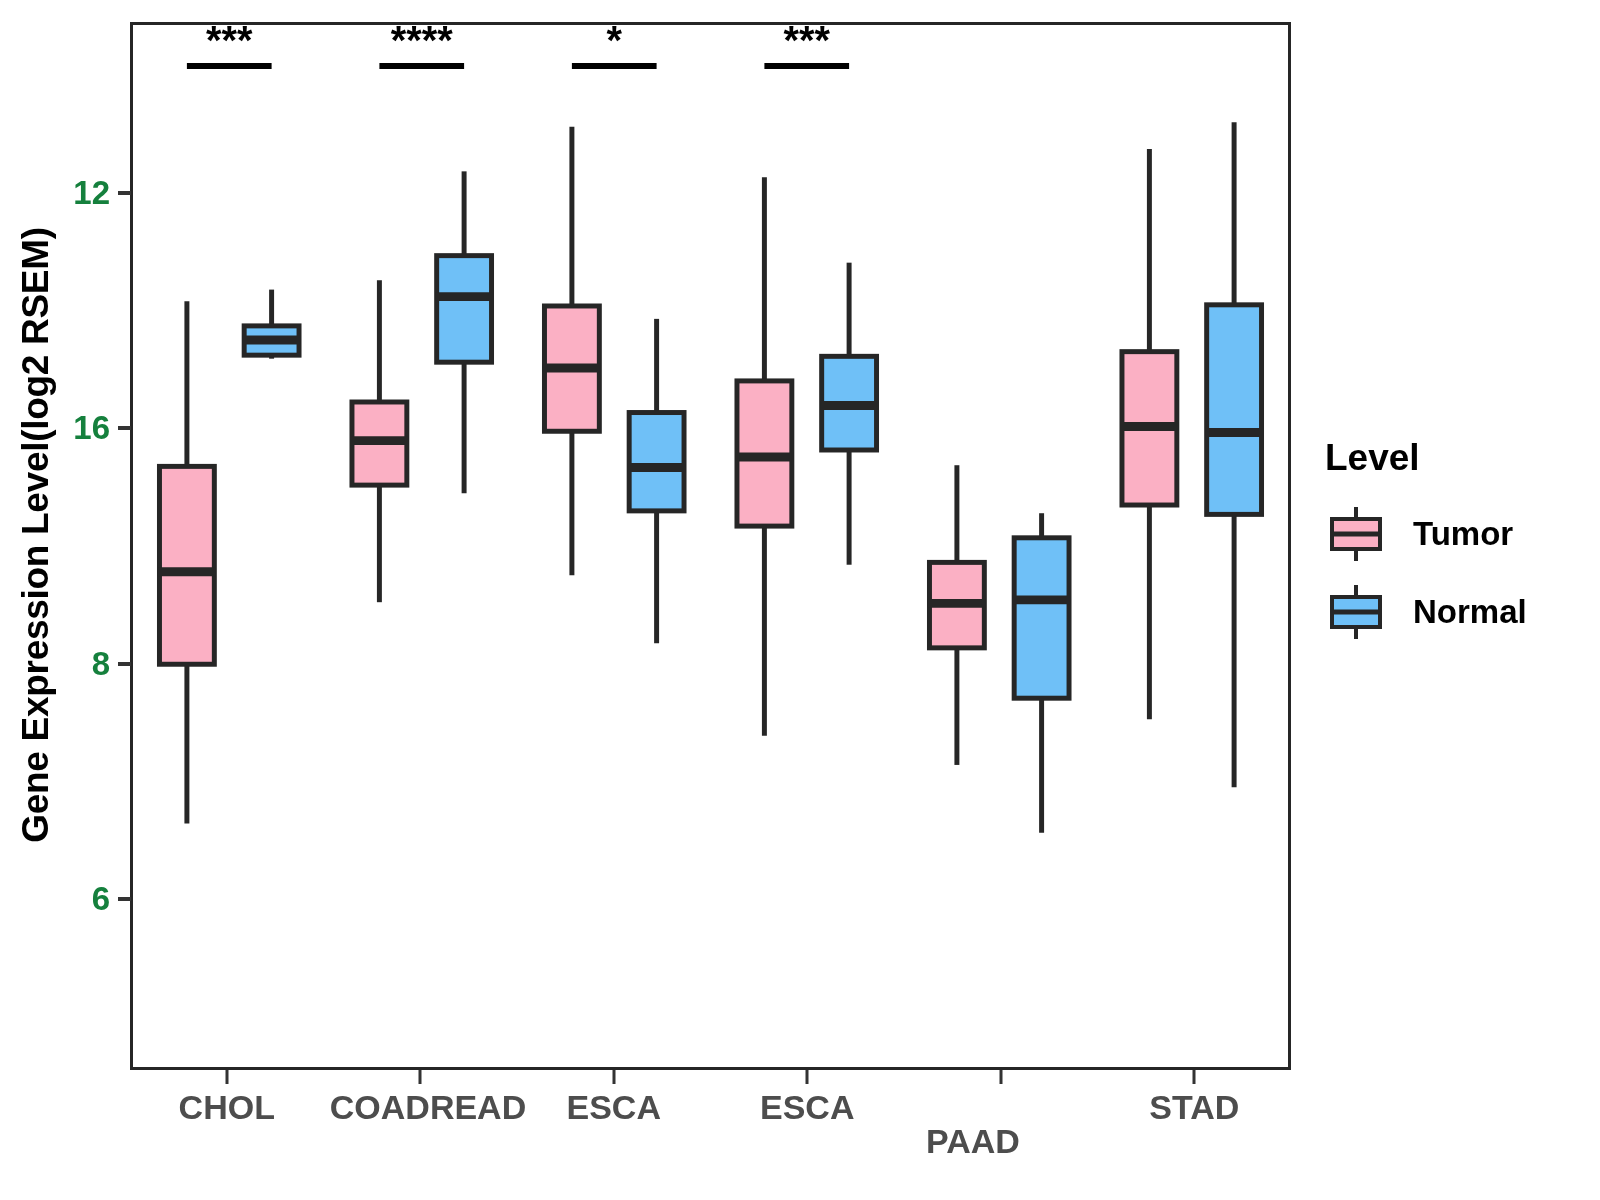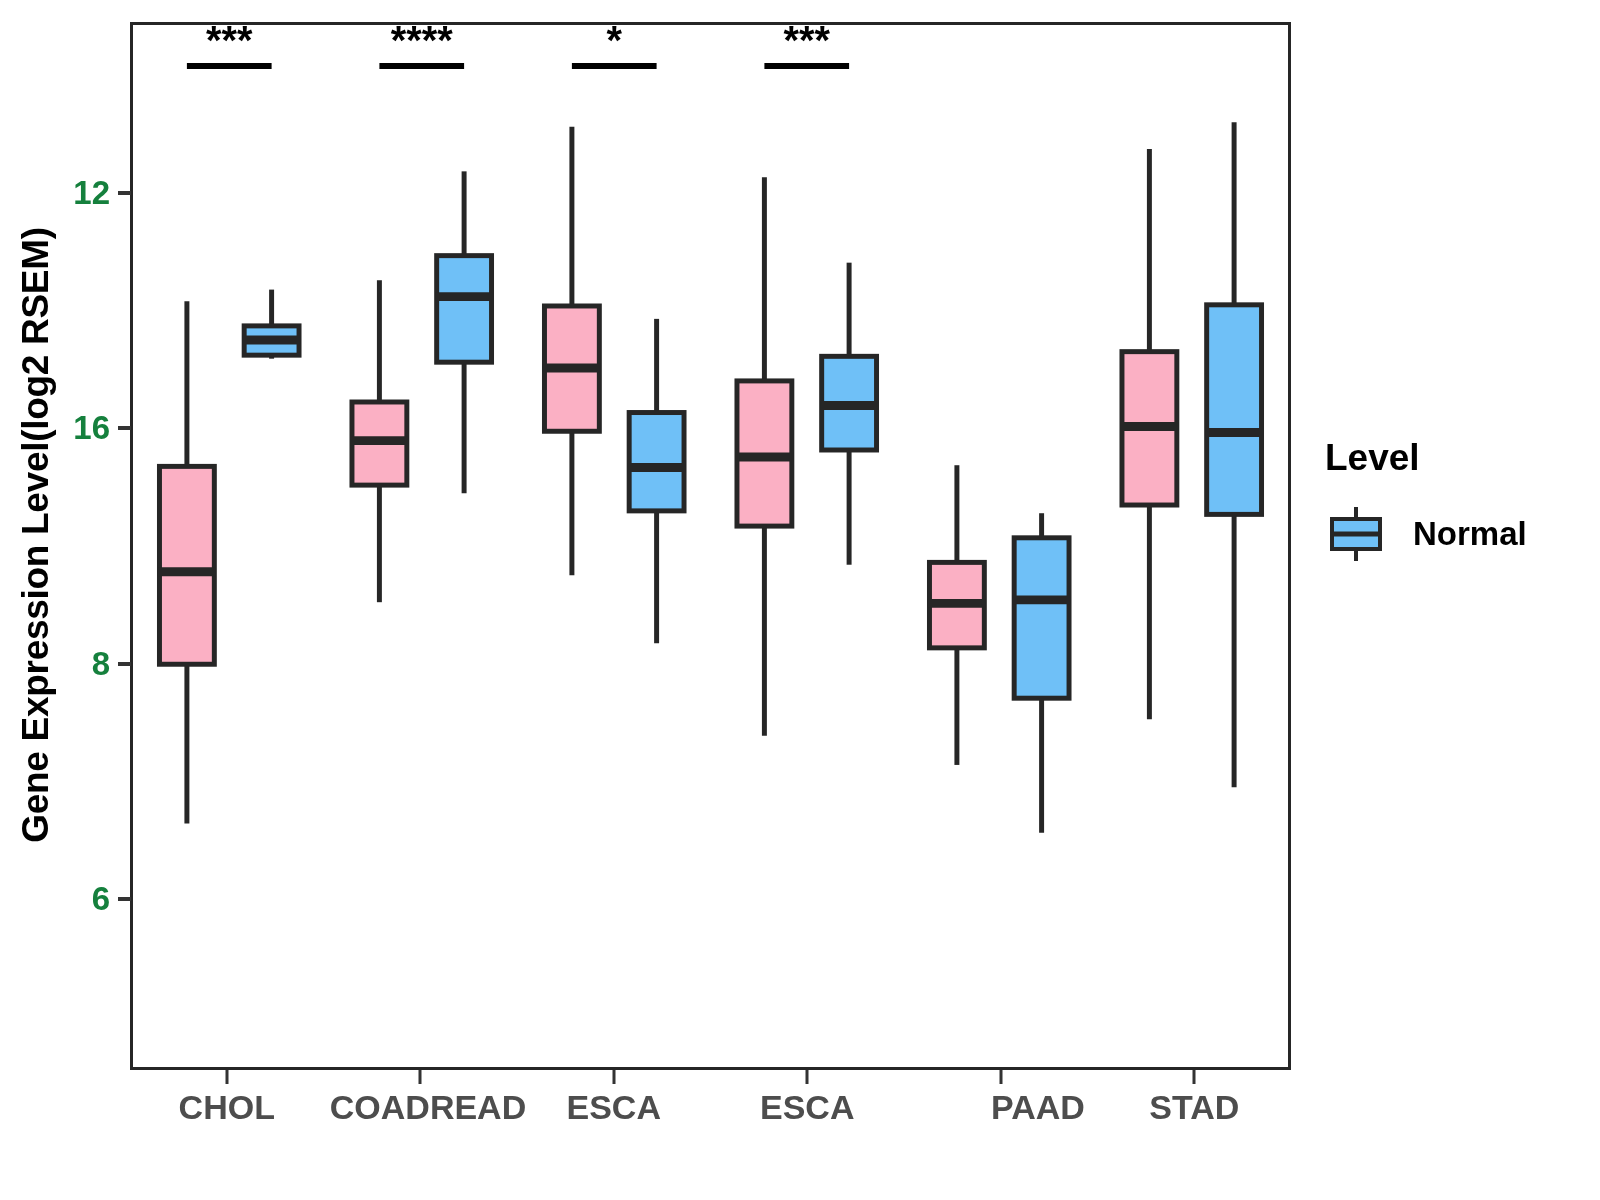--- a/index.html
+++ b/index.html
@@ -186,28 +186,37 @@
   <div id="xaxis">
       <div class="xtick-mark" style="left: 226.75px;"></div>
       <div class="xtick-label" style="left: 226.75px;">CHOL</div>
       <div class="xtick-mark" style="left: 420.25px;"></div>
       <div class="xtick-label" style="left: 428px;">COADREAD</div>
       <div class="xtick-mark" style="left: 613.75px;"></div>
       <div class="xtick-label" style="left: 613.75px;">ESCA</div>
       <div class="xtick-mark" style="left: 807.25px;"></div>
       <div class="xtick-label" style="left: 807.25px;">ESCA</div>
       <div class="xtick-mark" style="left: 1000.75px;"></div>
-      <div class="xtick-label" style="left: 1038px;">PAAD</div>
+      <div class="xtick-label" style="left: 973px; margin-top: 34px;">PAAD</div>
       <div class="xtick-mark" style="left: 1194.25px;"></div>
       <div class="xtick-label" style="left: 1194.25px;">STAD</div>
     </div>
 
   <div id="legend">
     <div id="legend-title">Level</div>
     <div id="legend-items">
+        <div class="legend-row">
+          <div class="legend-key"><svg viewBox="0 0 62 62" width="62" height="62">
+              <line x1="31" y1="4" x2="31" y2="16" stroke="#262626" stroke-width="4"></line>
+              <line x1="31" y1="46" x2="31" y2="58" stroke="#262626" stroke-width="4"></line>
+              <rect x="7" y="16" width="48" height="30" fill="#fbb0c4" stroke="#262626" stroke-width="4"></rect>
+              <line x1="7" y1="31" x2="55" y2="31" stroke="#262626" stroke-width="5"></line>
+            </svg></div>
+          <div class="legend-label">Tumor</div>
+        </div>
         <div class="legend-row">
           <div class="legend-key"><svg viewBox="0 0 62 62" width="62" height="62">
               <line x1="31" y1="4" x2="31" y2="16" stroke="#262626" stroke-width="4"></line>
               <line x1="31" y1="46" x2="31" y2="58" stroke="#262626" stroke-width="4"></line>
               <rect x="7" y="16" width="48" height="30" fill="#6fc0f7" stroke="#262626" stroke-width="4"></rect>
               <line x1="7" y1="31" x2="55" y2="31" stroke="#262626" stroke-width="5"></line>
             </svg></div>
           <div class="legend-label">Normal</div>
         </div>
       </div>

